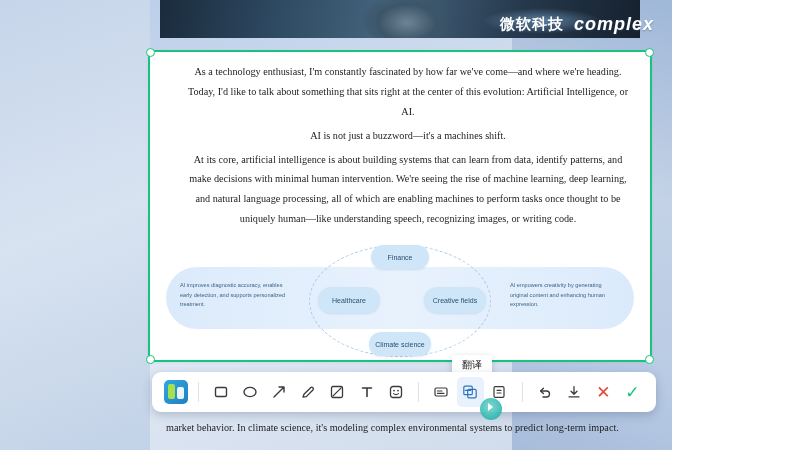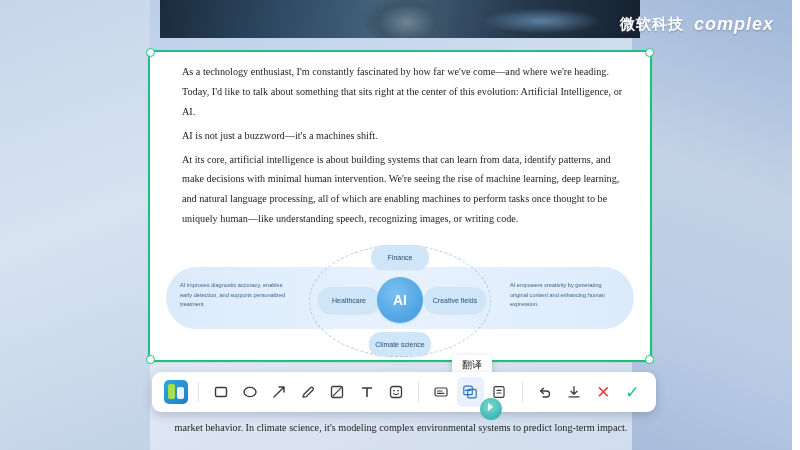--- a/index.html
+++ b/index.html
@@ -8,21 +8,21 @@
   }
   body {
     width: 800px;
     height: 450px;
     overflow: hidden;
     font-family: "Liberation Serif", serif;
     background: #ffffff;
   }
   .screen {
     position: relative;
-    width: 792px;
+    width: 672px;
     height: 450px;
     overflow: hidden;
     background: linear-gradient(160deg, #b7cbe8 0%, #cfdcee 35%, #dfe8f4 60%, #cdd9ea 100%);
   }
   
   .desktop-right {
     position: absolute;
     top: 0; right: 0;
     width: 160px; height: 450px;
     background: linear-gradient(200deg, #9fb7d8 0%, #c3d2e6 40%, #b9cbe4 75%, #a7bcdb 100%);
@@ -118,20 +118,21 @@
   .h-br { right: -4px; bottom: -4px; }
   .doc-body {
     padding: 10px 16px 0 16px;
     color: #1c1c1c;
     font-size: 10.2px;
     line-height: 1.95;
     text-align: left;
   }
   .doc-body p {
     margin: 0 0 4px 16px;
+    text-align: center;
   }
   
   .diagram {
     position: relative;
     margin: 8px auto 0 auto;
     width: 468px;
     height: 128px;
   }
   .dia-wide {
     position: absolute;
@@ -192,21 +193,21 @@
   
   .below-text {
     position: absolute;
     left: 166px;
     top: 396px;
     width: 470px;
     color: #1c1c1c;
     font-size: 10.2px;
     line-height: 1.95;
   }
-  .below-text p { margin: 0 0 2px 0; text-align: center; }
+  .below-text p { margin: 0 0 2px 0; }
   
   .tooltip {
     position: absolute;
     left: 452px;
     top: 355px;
     background: #ffffff;
     color: #222;
     border-radius: 4px;
     padding: 3px 10px;
     font-family: Liberation Sans, sans-serif;
@@ -322,21 +323,20 @@
       <div class="dia-wide"></div>
       <div class="dia-ring"></div>
 
       <div class="side-text side-left">AI improves diagnostic accuracy, enables early detection, and supports personalized treatment.</div>
       <div class="side-text side-right">AI empowers creativity by generating original content and enhancing human expression.</div>
 
       <div class="node node-finance">Finance</div>
       <div class="node node-healthcare">Healthcare</div>
       <div class="node node-creative">Creative fields</div>
       <div class="node node-climate">Climate science</div>
-      <div class="node node-center">AI</div>
     </div>
   </div>
 
   <div class="doc-selection">
     <div class="handle h-tl"></div>
     <div class="handle h-tr"></div>
     <div class="handle h-bl"></div>
     <div class="handle h-br"></div>
   </div>
 

